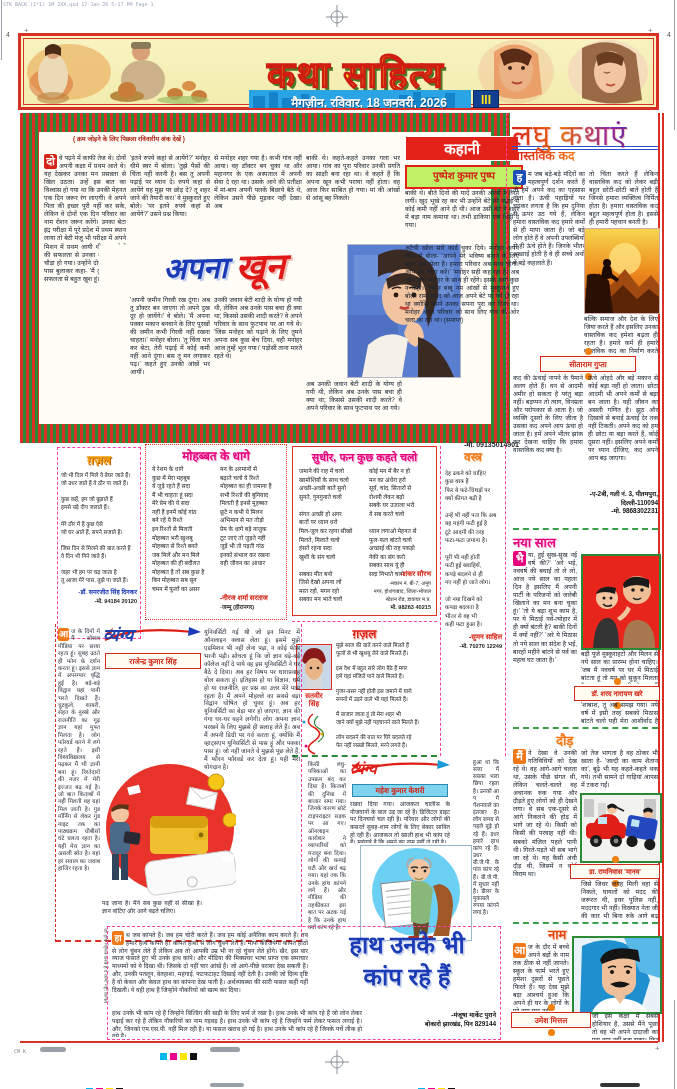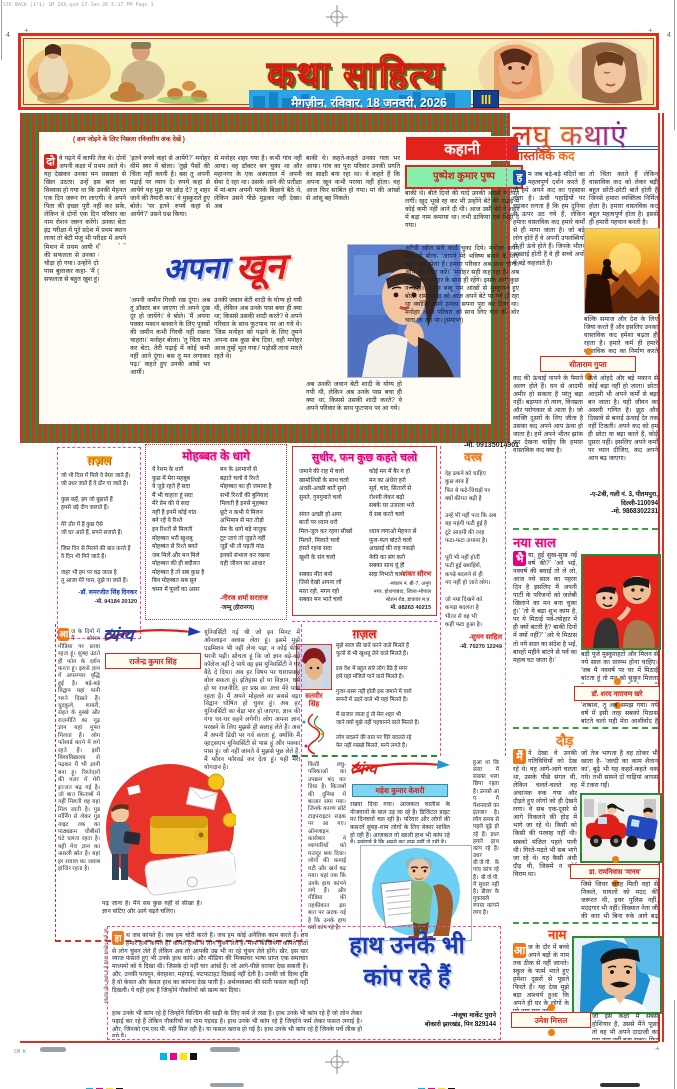--- a/index.html
+++ b/index.html
@@ -10,21 +10,21 @@
   .pre{white-space:pre-line;}
   .cen{text-align:center;}
   .rt{text-align:right;}
   .bold{font-weight:bold;}
   .dc{float:left;width:13px;height:15px;margin:0 2px 1px 0;font-weight:bold;font-size:11px;line-height:15px;text-align:center;color:#fff;border-radius:2px;}
   .dc-red{background:#d42518;}
   .dc-blue{background:#1e4fb8;}
   .dc-pink{background:#e6007e;}
   .dc-or{background:#f07818;}
   .kicker{background:#e32219;color:#fff;font-weight:bold;font-size:15px;line-height:25px;text-align:center;box-shadow:inset 0 0 0 1px #fff,inset 0 0 0 3px #e32219;}
-  .authbox{border:2px solid #e32219;background:#86efac;color:#d42518;font-weight:bold;font-size:10px;line-height:18px;text-align:center;}
+  .authbox{border:2px solid #e32219;background:#bef264;color:#d42518;font-weight:bold;font-size:10px;line-height:18px;text-align:center;}
   .byline{border:1.5px solid #d42a1e;background:#fffdf2;color:#d42518;font-weight:bold;font-size:7.5px;text-align:center;display:flex;align-items:center;justify-content:center;gap:4px;flex-direction:column;}
   .bydot{width:7px;height:7px;border-radius:50%;background:#f08010;flex:0 0 auto;}
   .checker{background:repeating-linear-gradient(90deg,#d93025 0 3px,#2a8a35 3px 6px);padding:19px;}
   .checker-in{background:#fffdf6;width:100%;height:100%;position:relative;box-sizing:border-box;}
   .sect-div{border-top:2px dashed #3aa048;}
   .poembox{box-sizing:border-box;}
   .ptitle{font-weight:bold;text-align:center;}
   .plines{font-size:5.9px;line-height:1.45;color:#222;}
   .pauth{font-weight:bold;color:#d42518;font-size:6.8px;}
   .vtitle{color:#e32219;font-weight:bold;text-align:center;}

